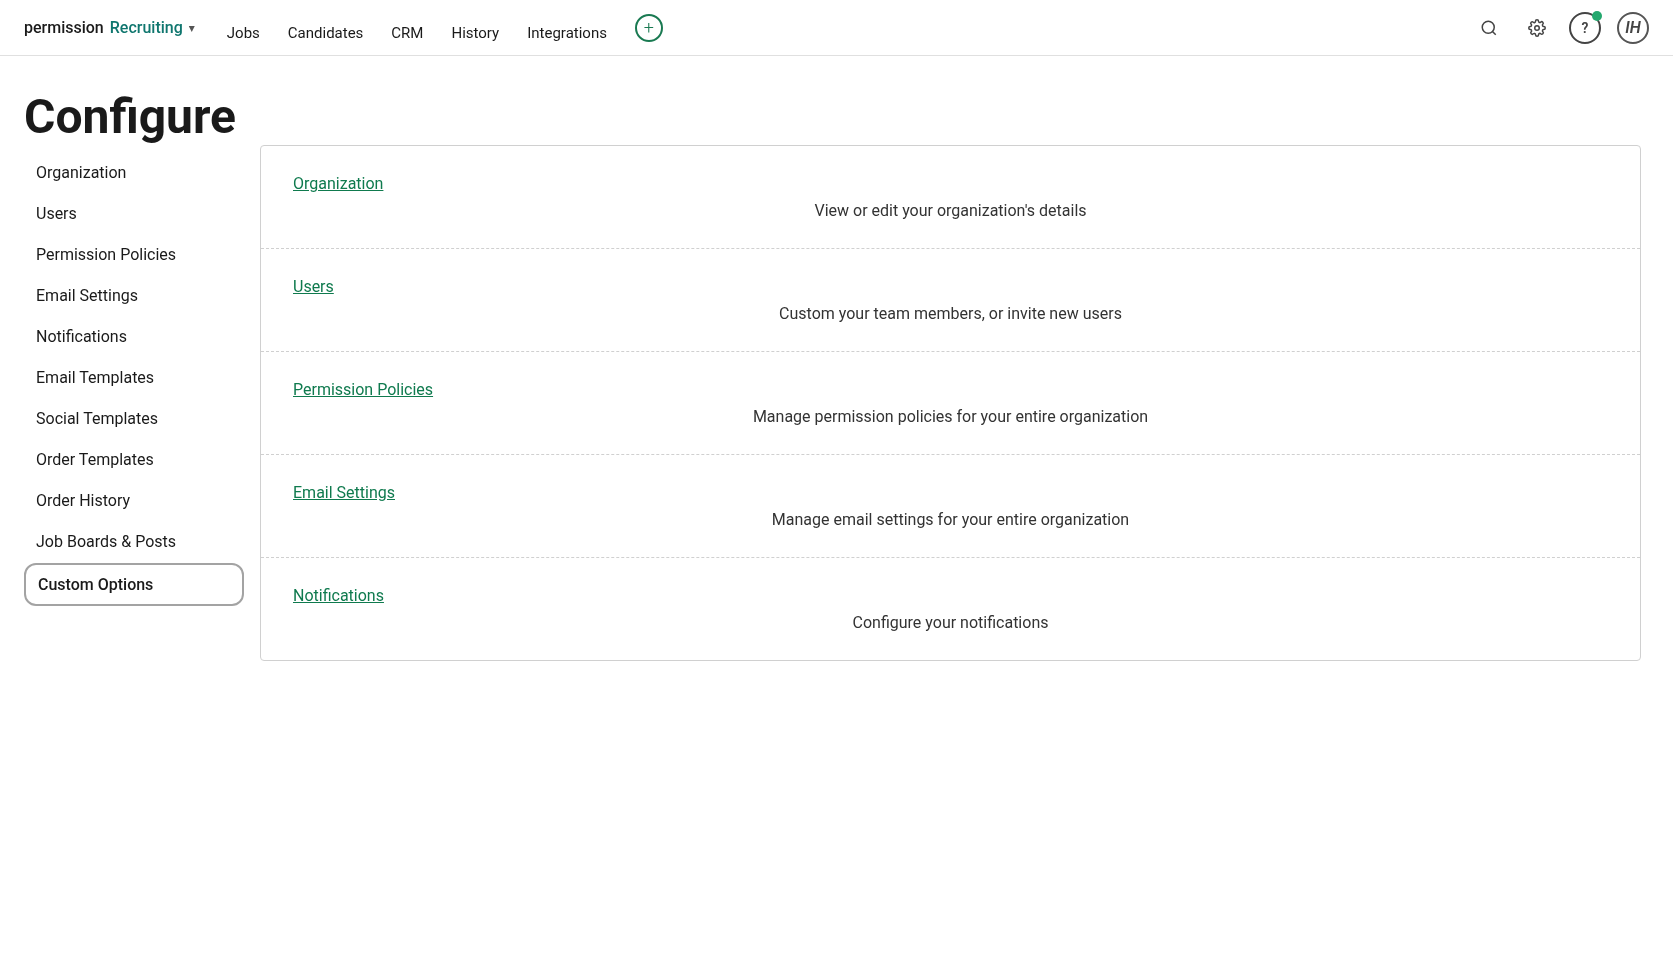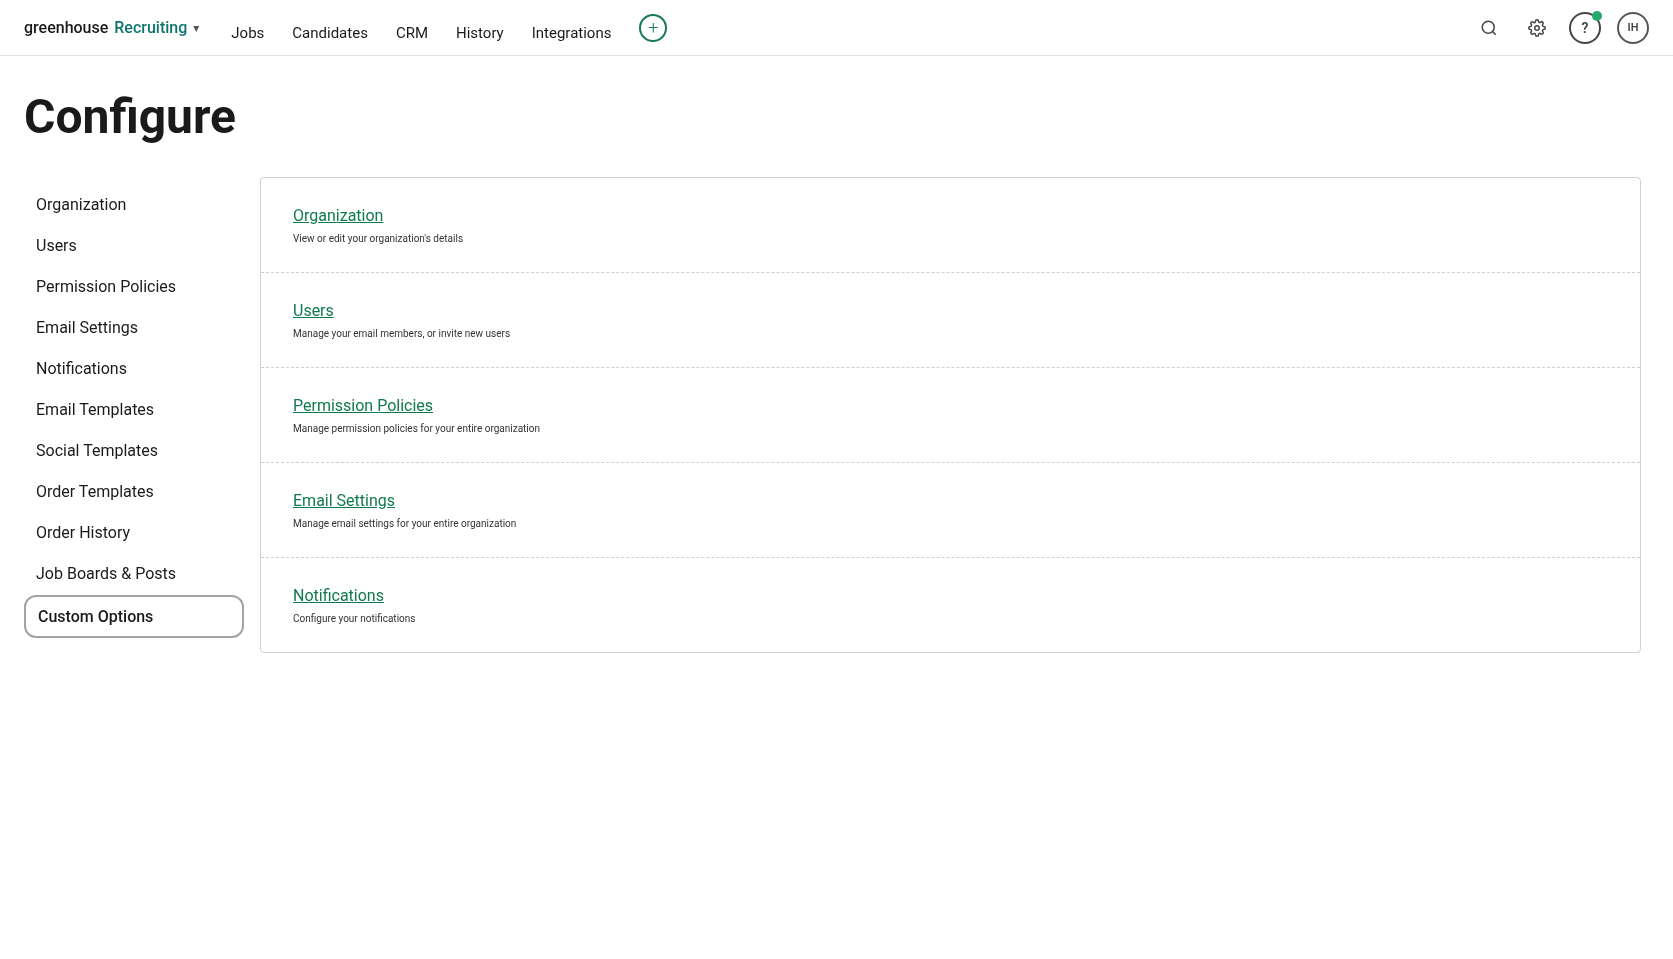--- a/index.html
+++ b/index.html
@@ -78,24 +78,25 @@
       border-radius: 50%;
     }
     .nav-avatar {
       width: 32px;
       height: 32px;
       border-radius: 50%;
       border: 2px solid #555;
       display: flex;
       align-items: center;
       justify-content: center;
-      font-size: 11px;
+      font-size: 16px;
       font-weight: 600;
       color: #444;
       cursor: pointer;
+      font-style: italic;
     }
     .nav-help-btn {
       width: 32px;
       height: 32px;
       border-radius: 50%;
       border: 2px solid #444;
       display: flex;
       align-items: center;
       justify-content: center;
       cursor: pointer;
@@ -115,21 +116,20 @@
     }
 
     
     .page-content {
       padding: 32px 32px 32px 24px;
     }
     .page-title {
       font-size: 48px;
       font-weight: 700;
       color: #1a1a1a;
-      margin-bottom: 32px;
     }
 
     
     .layout {
       display: flex;
       gap: 16px;
     }
 
     
     .sidebar {
@@ -168,30 +168,31 @@
     .config-item-title {
       font-size: 16px;
       color: #0f7a4e;
       text-decoration: underline;
       cursor: pointer;
       font-weight: 400;
       display: inline-block;
       margin-bottom: 8px;
     }
     .config-item-desc {
-      font-size: 10px;
+      font-size: 16px;
       color: #333;
+      text-align: center;
     }
   </style>
 </head>
 <body>
 
 <nav class="top-nav">
   <div class="nav-brand">
-    <span class="nav-brand-greenhouse">greenhouse</span>
+    <span class="nav-brand-greenhouse">permission</span>
     <span class="nav-brand-recruiting">Recruiting</span>
     <span class="nav-brand-chevron">▾</span>
   </div>
 
   <div class="nav-links">
     <a class="nav-link">Jobs</a>
     <a class="nav-link">Candidates</a>
     <a class="nav-link">CRM</a>
     <a class="nav-link">History</a>
     <a class="nav-link">Integrations</a>
@@ -235,19 +236,19 @@
         <div class="sidebar-item">Social Templates</div>
         <div class="sidebar-item">Order Templates</div>
         <div class="sidebar-item">Order History</div>
         <div class="sidebar-item">Job Boards &amp; Posts</div>
         <div class="sidebar-item active">Custom Options</div>
       </aside>
 
     <main class="main-panel">
 
     <div class="config-item"><a class="config-item-title">Organization</a><p class="config-item-desc">View or edit your organization's details</p></div>
-        <div class="config-item"><a class="config-item-title">Users</a><p class="config-item-desc">Manage your email members, or invite new users</p></div>
+        <div class="config-item"><a class="config-item-title">Users</a><p class="config-item-desc">Custom your team members, or invite new users</p></div>
         <div class="config-item"><a class="config-item-title">Permission Policies</a><p class="config-item-desc">Manage permission policies for your entire organization</p></div>
         <div class="config-item"><a class="config-item-title">Email Settings</a><p class="config-item-desc">Manage email settings for your entire organization</p></div>
         <div class="config-item"><a class="config-item-title">Notifications</a><p class="config-item-desc">Configure your notifications</p></div>
       </main>
   </div>
 </div>
 
 </body></html>

